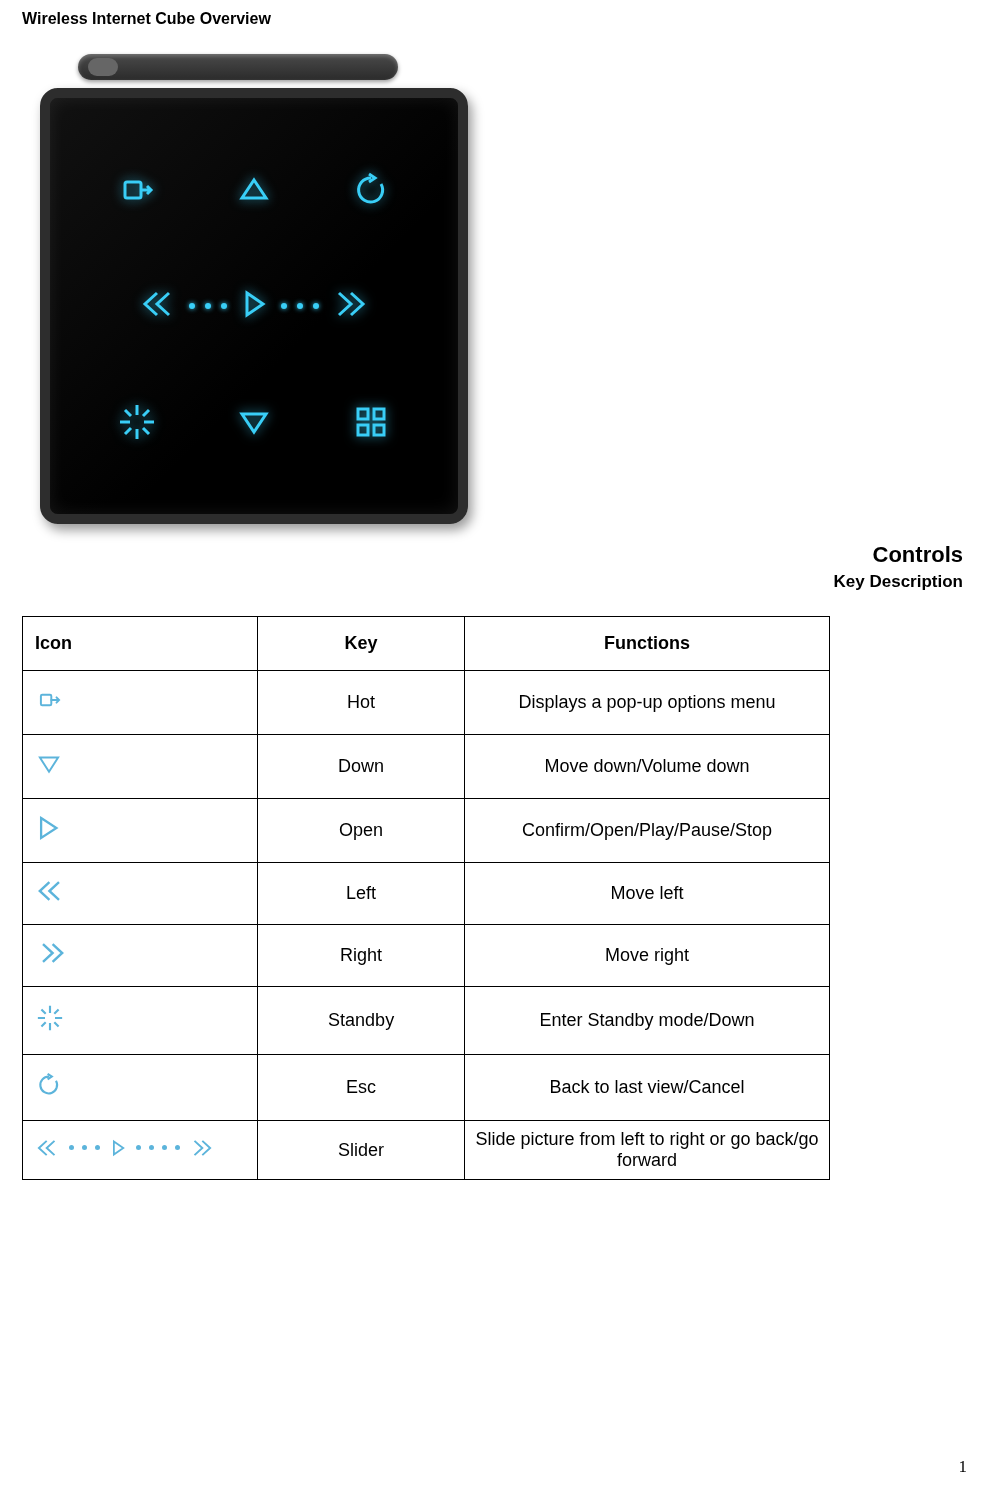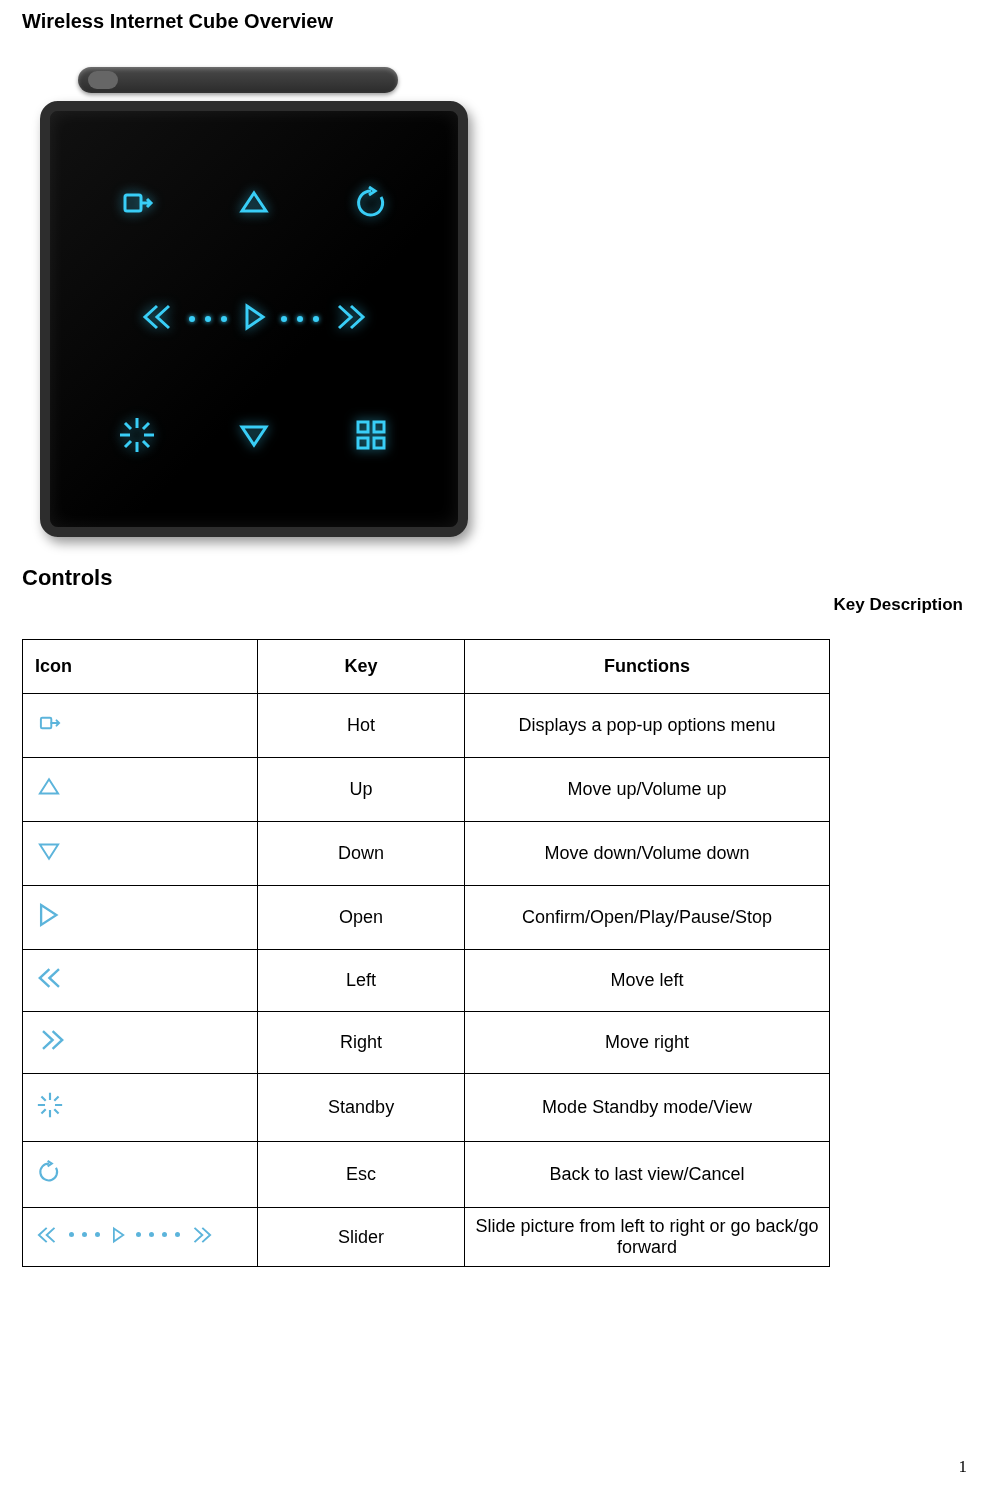--- a/index.html
+++ b/index.html
@@ -5,22 +5,22 @@
     * { box-sizing: border-box; margin: 0; padding: 0; }
     body {
       font-family: Arial, Helvetica, sans-serif;
       background: #fff;
       color: #000;
       width: 985px;
       height: 1487px;
       position: relative;
       padding: 10px 22px 0 22px;
     }
-    h1 { font-size: 20px; font-weight: bold; margin-bottom: 28px; }
-    h2 { font-size: 22px; font-weight: bold; margin-top: 24px; }
+    h1 { font-size: 16px; font-weight: bold; margin-bottom: 20px; }
+    h2 { font-size: 22px; font-weight: bold; margin-top: 14px; text-align: right; }
     h3 { font-size: 17px; font-weight: bold; margin-top: 4px; margin-bottom: 24px; text-align: right; }
 
     
     .device-wrap {
       width: 430px;
       height: 480px;
       position: relative;
       margin-left: 18px;
       margin-bottom: 8px;
     }
@@ -197,29 +197,20 @@
         <rect x="6" y="12" width="16" height="16" rx="2"></rect>
               <path d="M22 20 L34 20 M30 16 L34 20 L30 24"></path>
       </svg>
           </span></td>
     <td>Hot</td>
     <td>Displays a pop-up options menu</td>
   </tr>
   <tr>
     <td><span class="icon-box tbl-cyan">
       <svg width="28" height="26" viewBox="0 0 40 40" fill="none" stroke-width="3">
-              <path d="M20 8 L34 30 L6 30 Z"></path>
-            </svg>
-          </span></td>
-    <td>Up</td>
-    <td>Move up/Volume up</td>
-  </tr>
-  <tr>
-    <td><span class="icon-box tbl-cyan">
-      <svg width="28" height="26" viewBox="0 0 40 40" fill="none" stroke-width="3">
               <path d="M6 10 L34 10 L20 32 Z"></path>
             </svg>
           </span></td>
     <td>Down</td>
     <td>Move down/Volume down</td>
   </tr>
   <tr>
     <td><span class="icon-box tbl-cyan">
       <svg width="26" height="26" viewBox="0 0 34 34" fill="none" stroke-width="3">
               <path d="M8 4 L28 17 L8 30 Z"></path>
@@ -246,21 +237,21 @@
     <td>Right</td>
     <td>Move right</td>
   </tr>
   <tr>
     <td><span class="icon-box tbl-cyan">
       <svg width="30" height="30" viewBox="0 0 42 42" fill="none" stroke-width="3">
               <path d="M21 4 L21 14 M21 28 L21 38 M4 21 L14 21 M28 21 L38 21 M9 9 L15 15 M27 27 L33 33 M33 9 L27 15 M15 27 L9 33"></path>
             </svg>
           </span></td>
     <td>Standby</td>
-    <td>Mode Standby mode/View</td>
+    <td>Enter Standby mode/Down</td>
   </tr>
   <tr>
     <td><span class="icon-box tbl-cyan">
       <svg width="28" height="28" viewBox="0 0 40 40" fill="none" stroke-width="3">
               <path d="M30 14 A12 12 0 1 1 20 8"></path>
               <path d="M18 4 L24 8 L18 12"></path>
             </svg>
           </span></td>
     <td>Esc</td>
     <td>Back to last view/Cancel</td>

